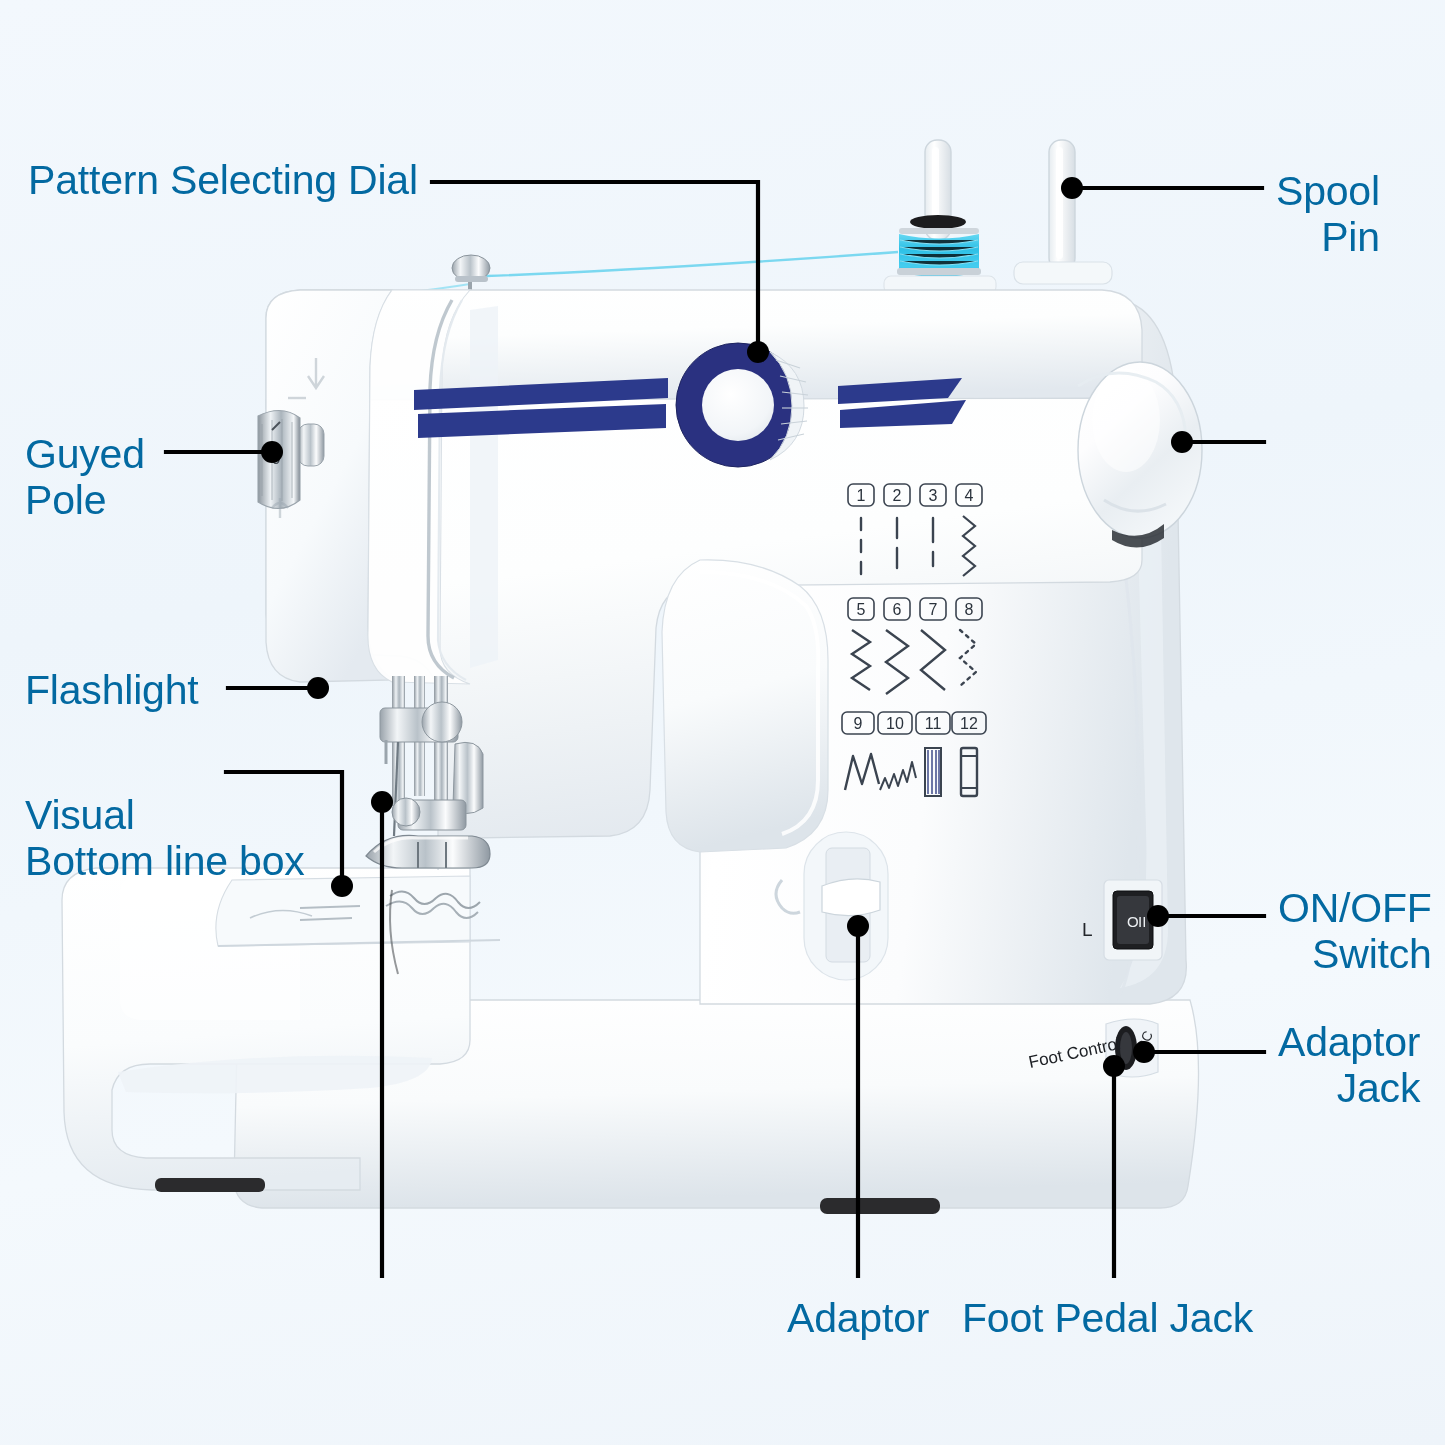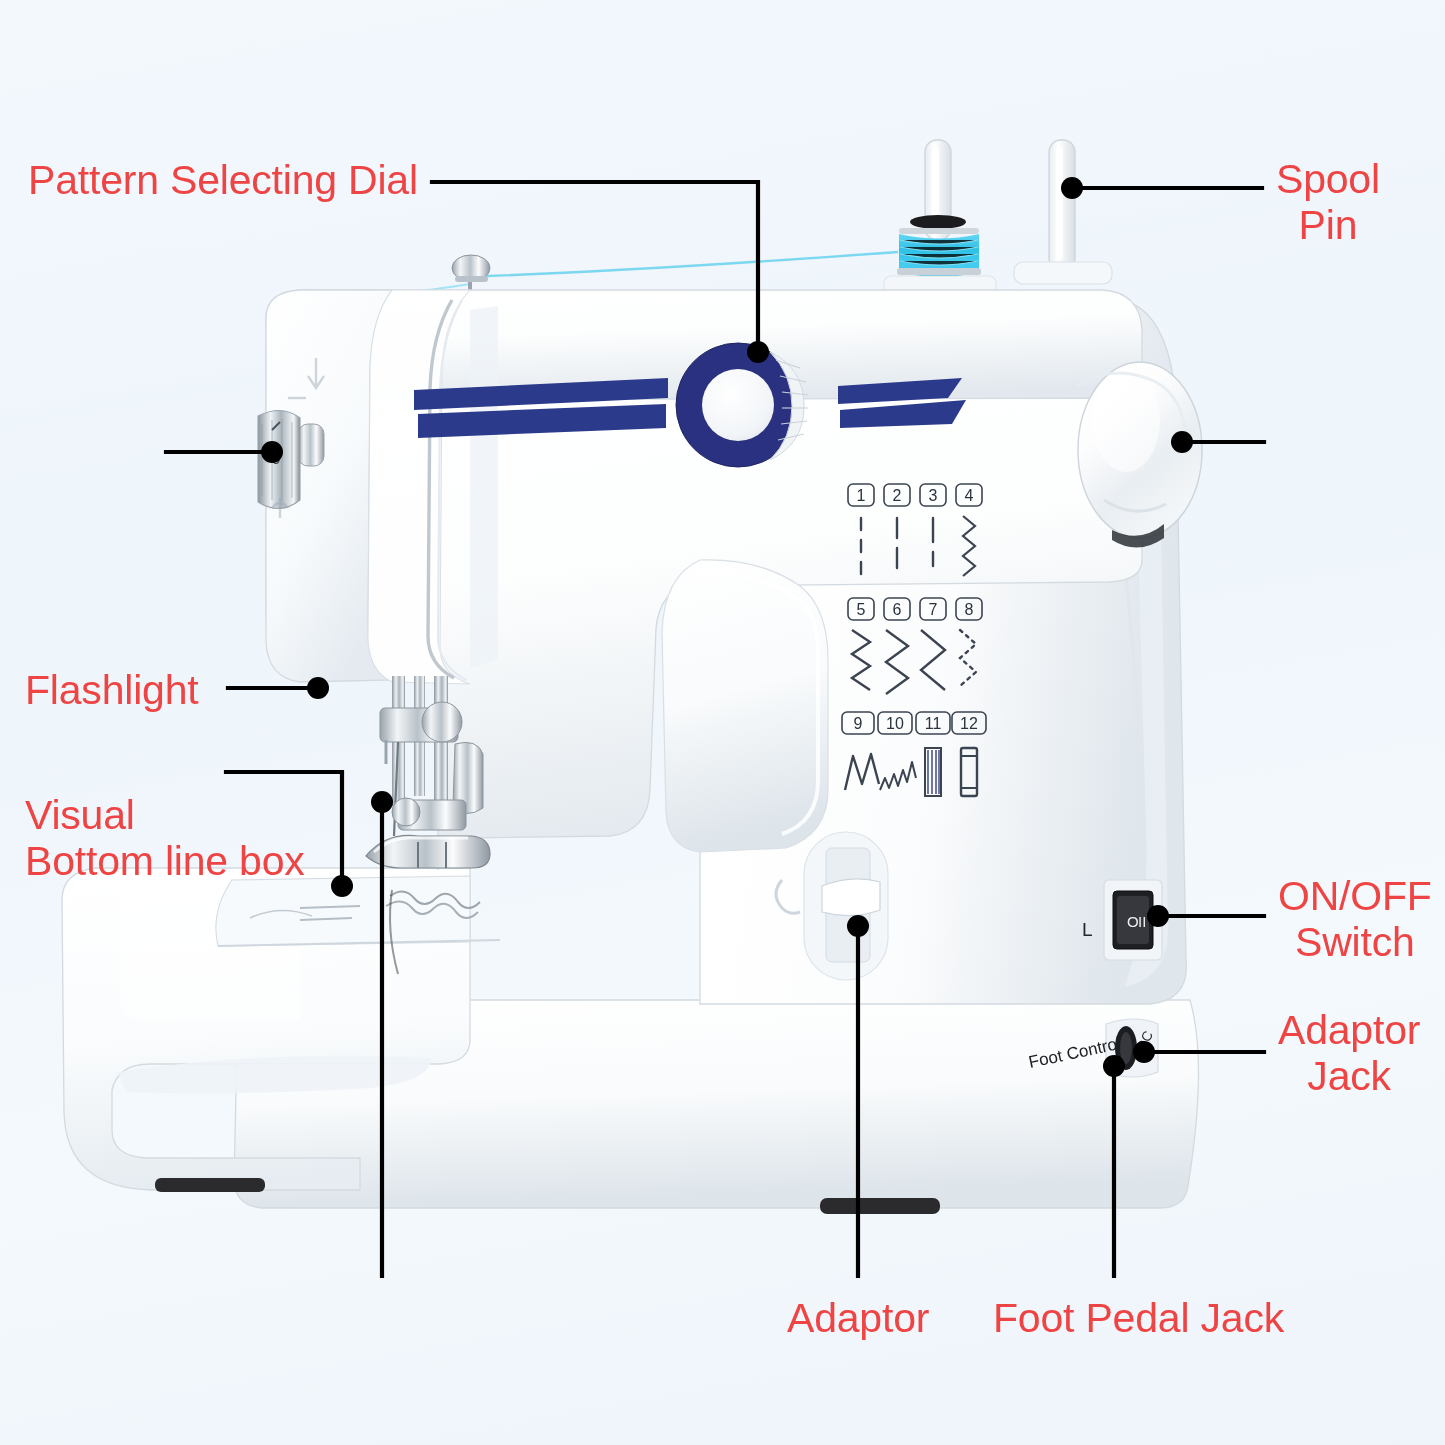--- a/index.html
+++ b/index.html
@@ -5,24 +5,24 @@
   html,body{margin:0;padding:0;}
   body{
     width:1445px;height:1445px;
     background:linear-gradient(170deg,#f3f8fd 0%,#eef5fb 38%,#f4f9fd 70%,#eef4fa 100%);
     font-family:"Liberation Sans", sans-serif;
     overflow:hidden;position:relative;
   }
   #stage{position:absolute;inset:0;}
   svg.layer{position:absolute;left:0;top:0;width:1445px;height:1445px;}
   .cal{
-    position:absolute;color:#ef4444;font-size:41px;line-height:1.12;
+    position:absolute;color:#0369a1;font-size:41px;line-height:1.12;
     letter-spacing:-0.2px;white-space:pre-line;font-family:"Liberation Sans", sans-serif;
   }
-  .cal.r{text-align:center;}
+  .cal.r{text-align:right;margin-top:12px;}
   .cal.l{text-align:left;}
 </style>
 </head>
 <body>
 
 <div id="stage">
 
   <svg class="layer" viewBox="0 0 1445 1445">
     <defs>
       <linearGradient id="bodyG" x1="0" y1="0" x2="0.25" y2="1">
@@ -390,23 +390,25 @@
       <circle cx="1144" cy="1052" r="11"></circle>
       <circle cx="382" cy="802" r="11"></circle>
       <circle cx="858" cy="926" r="11"></circle>
       <circle cx="1114" cy="1066" r="11"></circle>
     </g>
   </svg>
 
   <div class="cal l" style="left:28px;  top:158px;">Pattern Selecting Dial</div>
   <div class="cal r" style="left:1276px;top:157px;">Spool
 Pin</div>
+  <div class="cal l" style="left:25px;  top:432px;">Guyed
+Pole</div>
   <div class="cal l" style="left:25px;  top:668px;">Flashlight</div>
   <div class="cal l" style="left:25px;  top:793px;">Visual
 Bottom line box</div>
   <div class="cal r" style="left:1278px;top:874px;">ON/OFF
 Switch</div>
   <div class="cal r" style="left:1278px;top:1008px;">Adaptor
 Jack</div>
   <div class="cal l" style="left:787px; top:1296px;">Adaptor</div>
-  <div class="cal l" style="left:993px; top:1296px;">Foot Pedal Jack</div>
+  <div class="cal l" style="left:962px; top:1296px;">Foot Pedal Jack</div>
 
 </div>
 
 </body></html>

